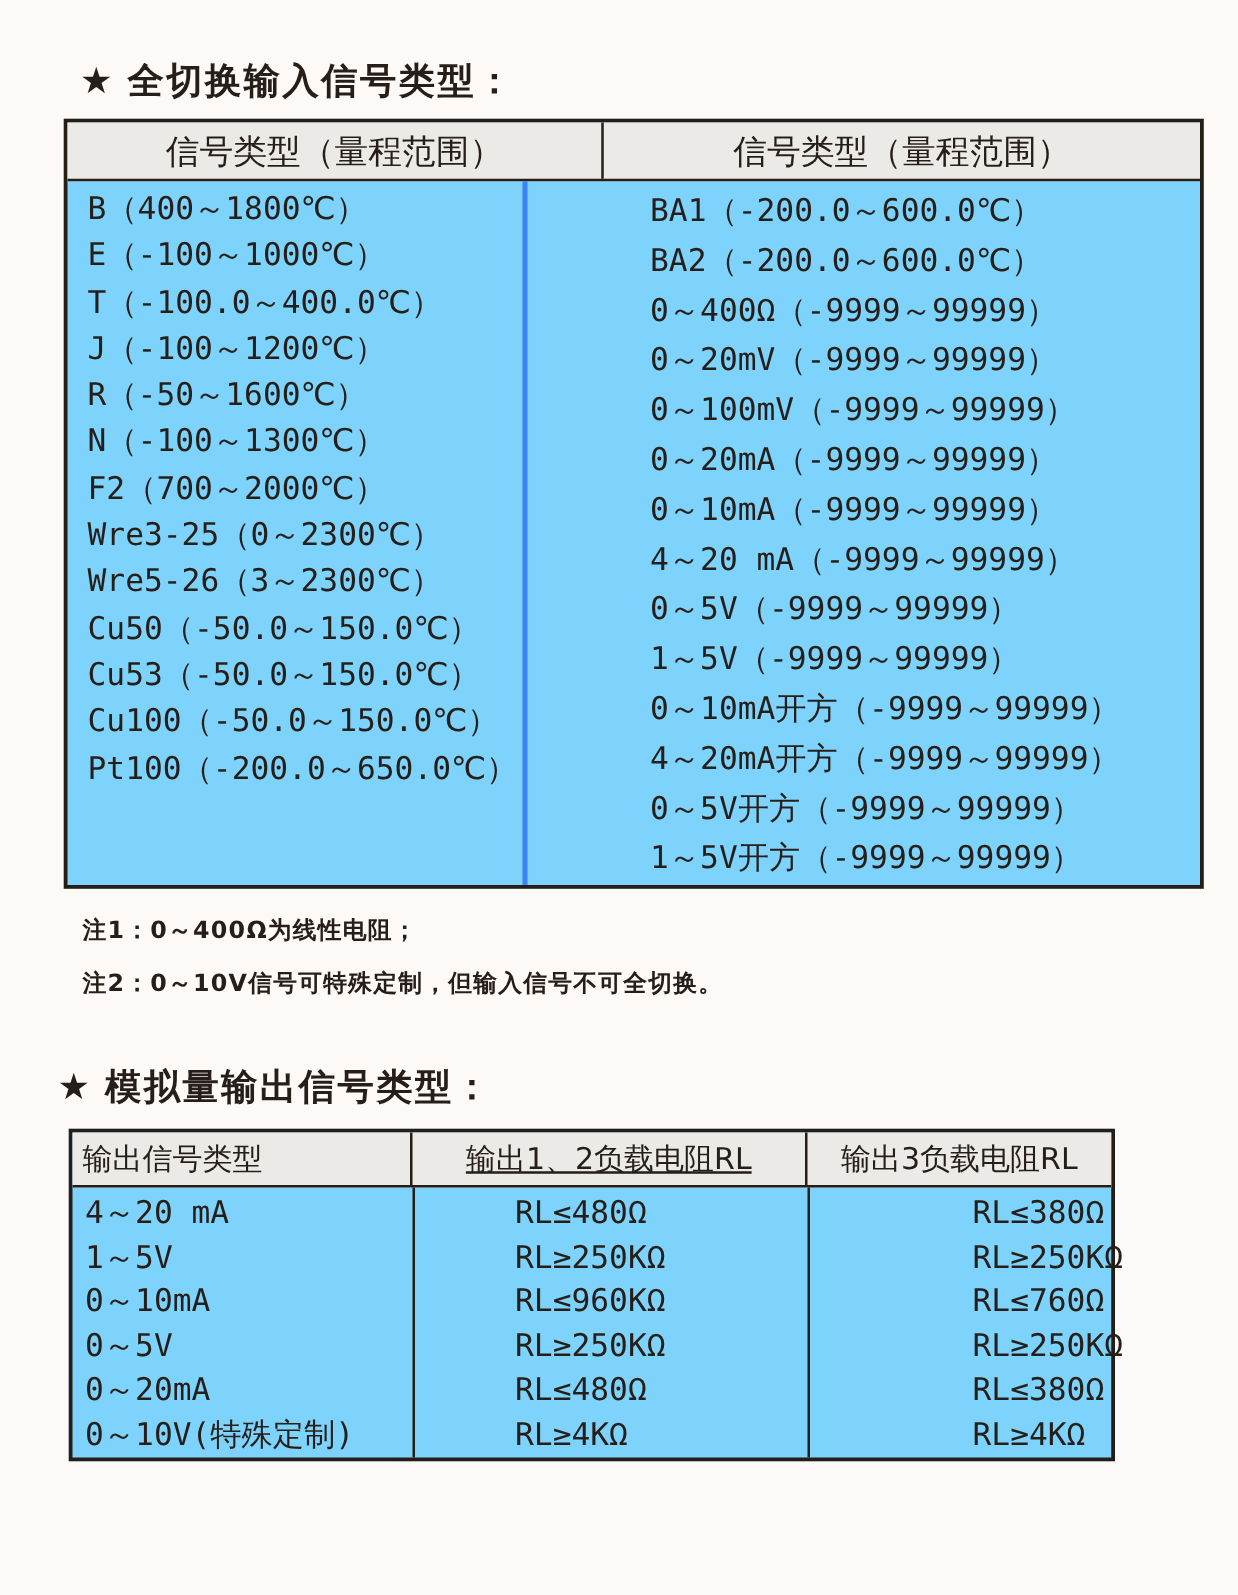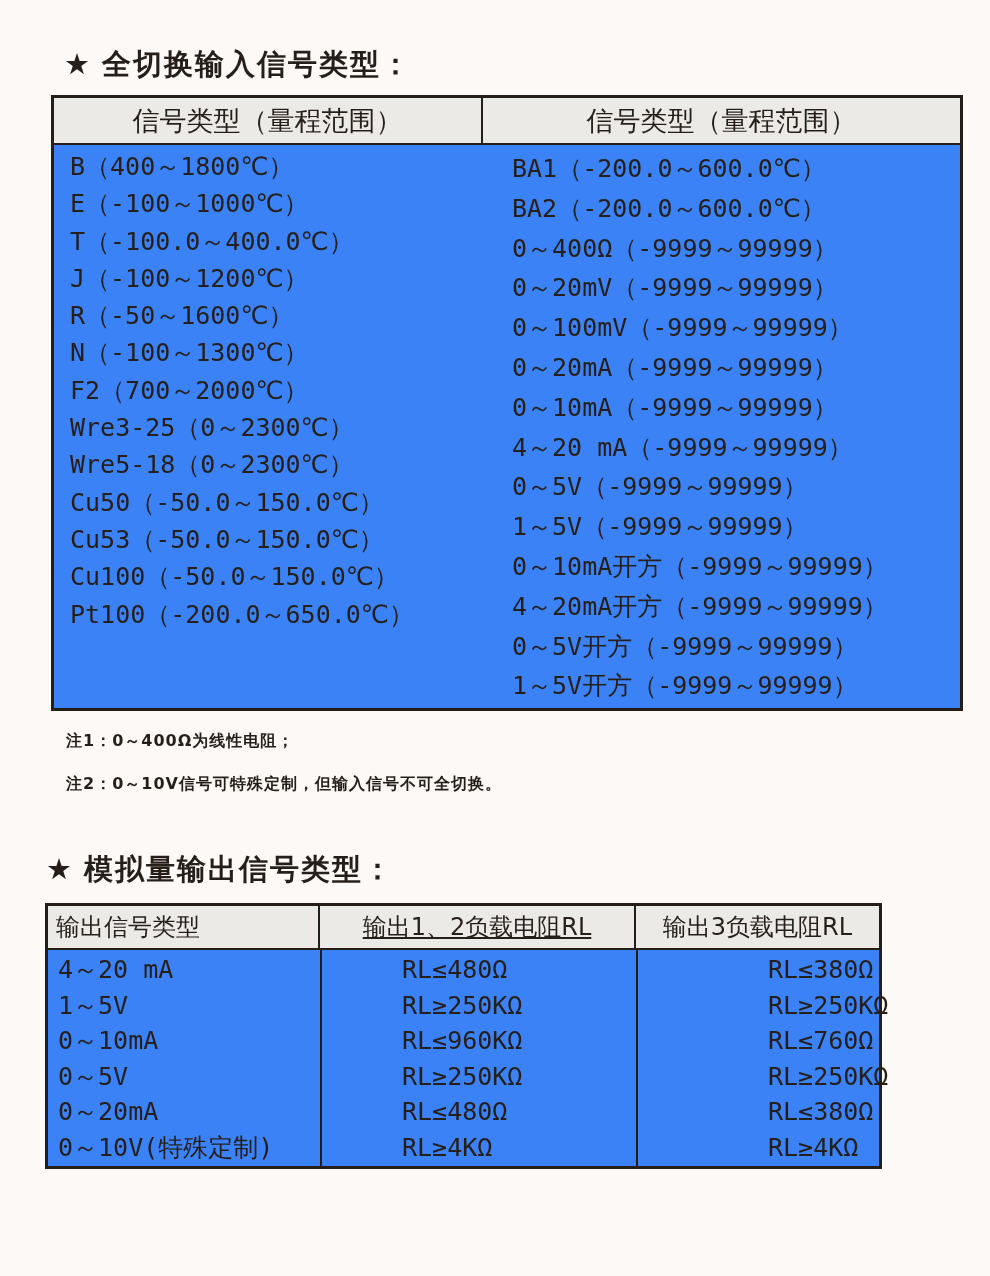--- a/index.html
+++ b/index.html
@@ -19,21 +19,21 @@
     white-space:nowrap;
   }
   .section-title .star { margin-right:10px; font-weight:normal; }
   #title-input  { left:64px; top:45px; }
   #title-output { left:46px; top:850px; }
 
   
   .doc-table {
     position:absolute;
     border:3px solid #261d17;
-    background:#3b82f6;
+    background:#7dd3fc;
   }
   .tbl-header {
     display:flex;
     background:#eceae7;
     border-bottom:2px solid #261d17;
   }
   .hdr-cell {
     display:flex;
     align-items:center;
     justify-content:center;
@@ -45,45 +45,45 @@
   #input-table .tbl-header { height:47px; font-size:27px; }
   #input-table .hdr-left  { width:429px; border-right:2px solid #261d17; }
   #input-table .hdr-right { flex:1; }
   #input-table .tbl-body  { display:flex; height:563px; }
   .mono-lines {
     font-family:"DejaVu Sans Mono","DejaVu Sans",monospace;
     font-size:25px;
     white-space:nowrap;
   }
   #input-col-left {
-    width:408px;
-    border-right:2px solid #3b82f6;
+    width:368px;
+    border-right:4px solid #3b82f6;
     padding:3px 0 0 16px;
   }
   #input-col-left > div { line-height:37.3px; }
   #input-col-right {
     flex:1;
     padding:4px 0 0 50px;
   }
-  #input-col-right > div { line-height:39.8px; }
+  #input-col-right > div { line-height:39.8px;margin-left:48px; }
 
   
   .note {
     position:absolute;
     left:66px;
-    font-size:16px;
+    font-size:19px;
     font-weight:bold;
     letter-spacing:1px;
     white-space:nowrap;
   }
   #note-1 { top:731px; }
   #note-2 { top:774px; }
 
   
-  #output-table { left:45px; top:903px; width:837px; height:266px; }
+  #output-table { left:55px; top:903px; width:837px; height:266px; }
   #output-table .tbl-header { height:44px; font-size:24px; }
   #output-table .hdr-c1 { width:272px; border-right:2px solid #261d17; justify-content:flex-start; padding-left:8px; }
   #output-table .hdr-c2 { width:316px; border-right:2px solid #261d17;text-decoration:underline; }
   #output-table .hdr-c3 { flex:1;text-align:right; }
   #output-table .tbl-body { padding-top:2px; }
   .t2row {
     display:grid;
     grid-template-columns:272px 316px 243px;
     font-family:"DejaVu Sans Mono","DejaVu Sans",monospace;
     font-size:25px;
@@ -121,21 +121,21 @@
     <div class="mono-lines" id="input-col-left">
 
     <div>B（400～1800℃）</div>
         <div>E（-100～1000℃）</div>
         <div>T（-100.0～400.0℃）</div>
         <div>J（-100～1200℃）</div>
         <div>R（-50～1600℃）</div>
         <div>N（-100～1300℃）</div>
         <div>F2（700～2000℃）</div>
         <div>Wre3-25（0～2300℃）</div>
-        <div>Wre5-18（0～2300℃）</div>
+        <div>Wre5-26（3～2300℃）</div>
         <div>Cu50（-50.0～150.0℃）</div>
         <div>Cu53（-50.0～150.0℃）</div>
         <div>Cu100（-50.0～150.0℃）</div>
         <div>Pt100（-200.0～650.0℃）</div>
       </div>
     <div class="mono-lines" id="input-col-right">
 
     <div>BA1（-200.0～600.0℃）</div>
         <div>BA2（-200.0～600.0℃）</div>
         <div>0～400Ω（-9999～99999）</div>

